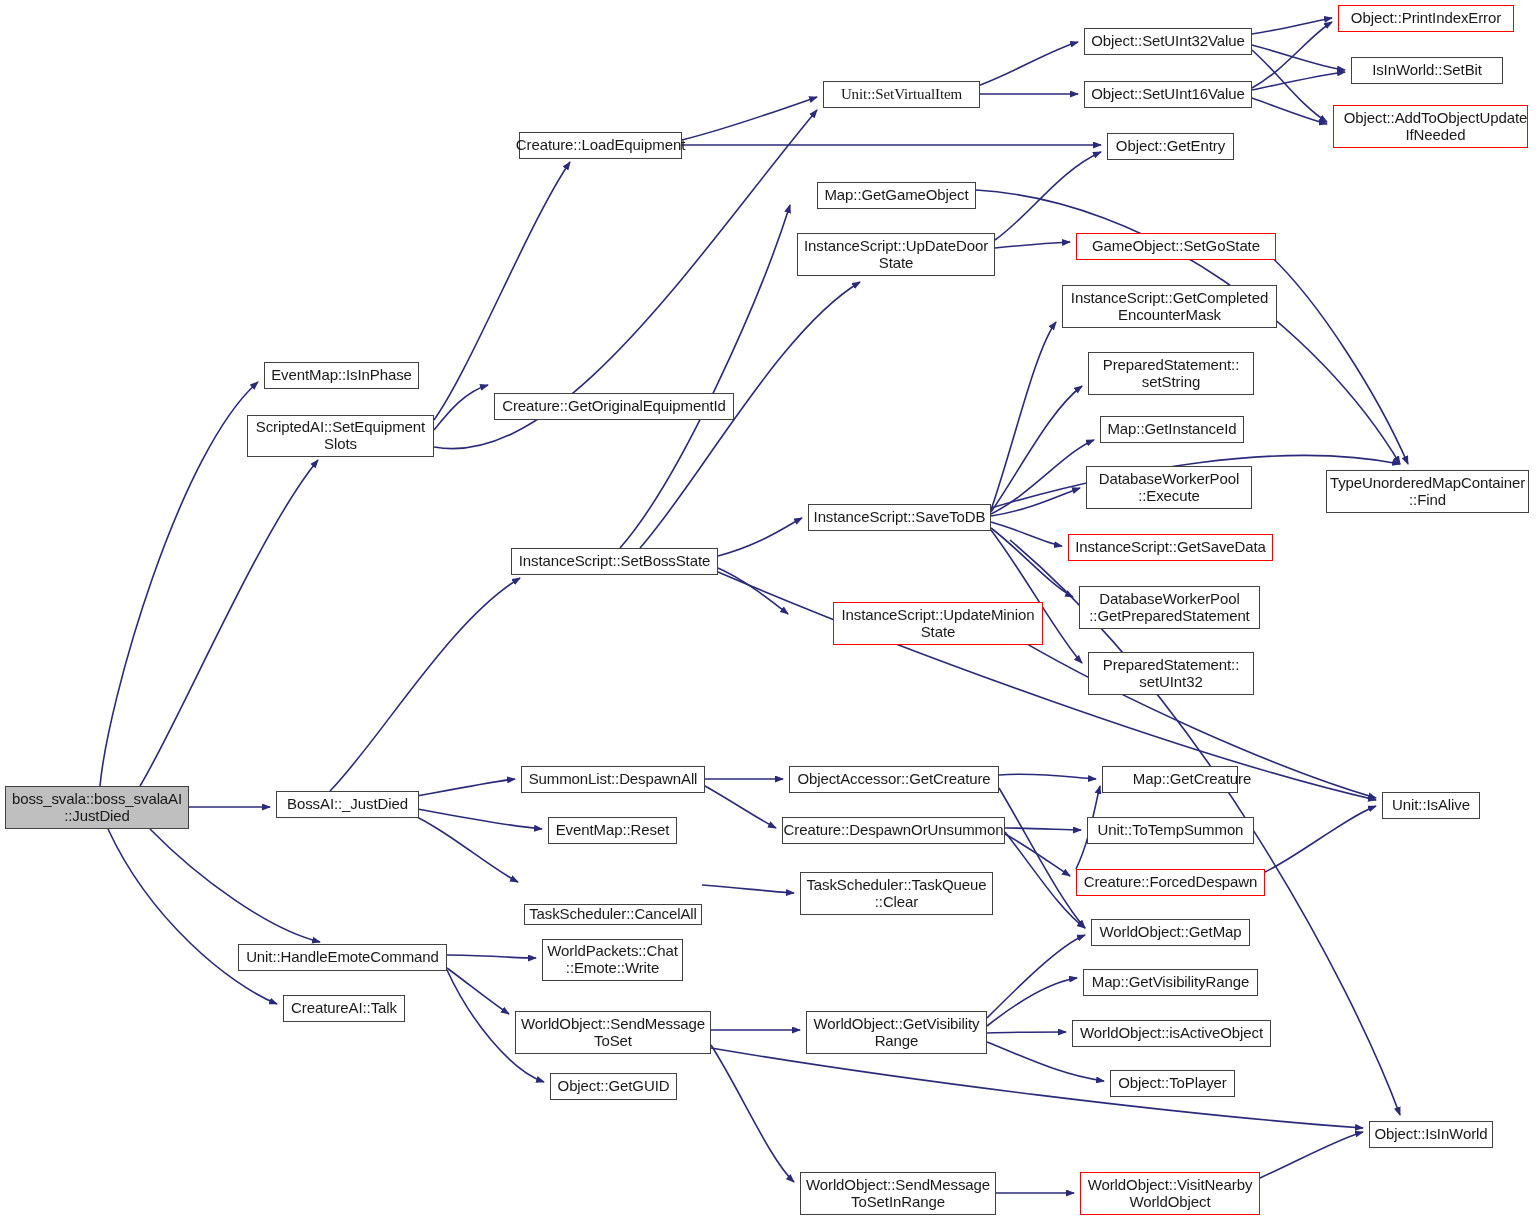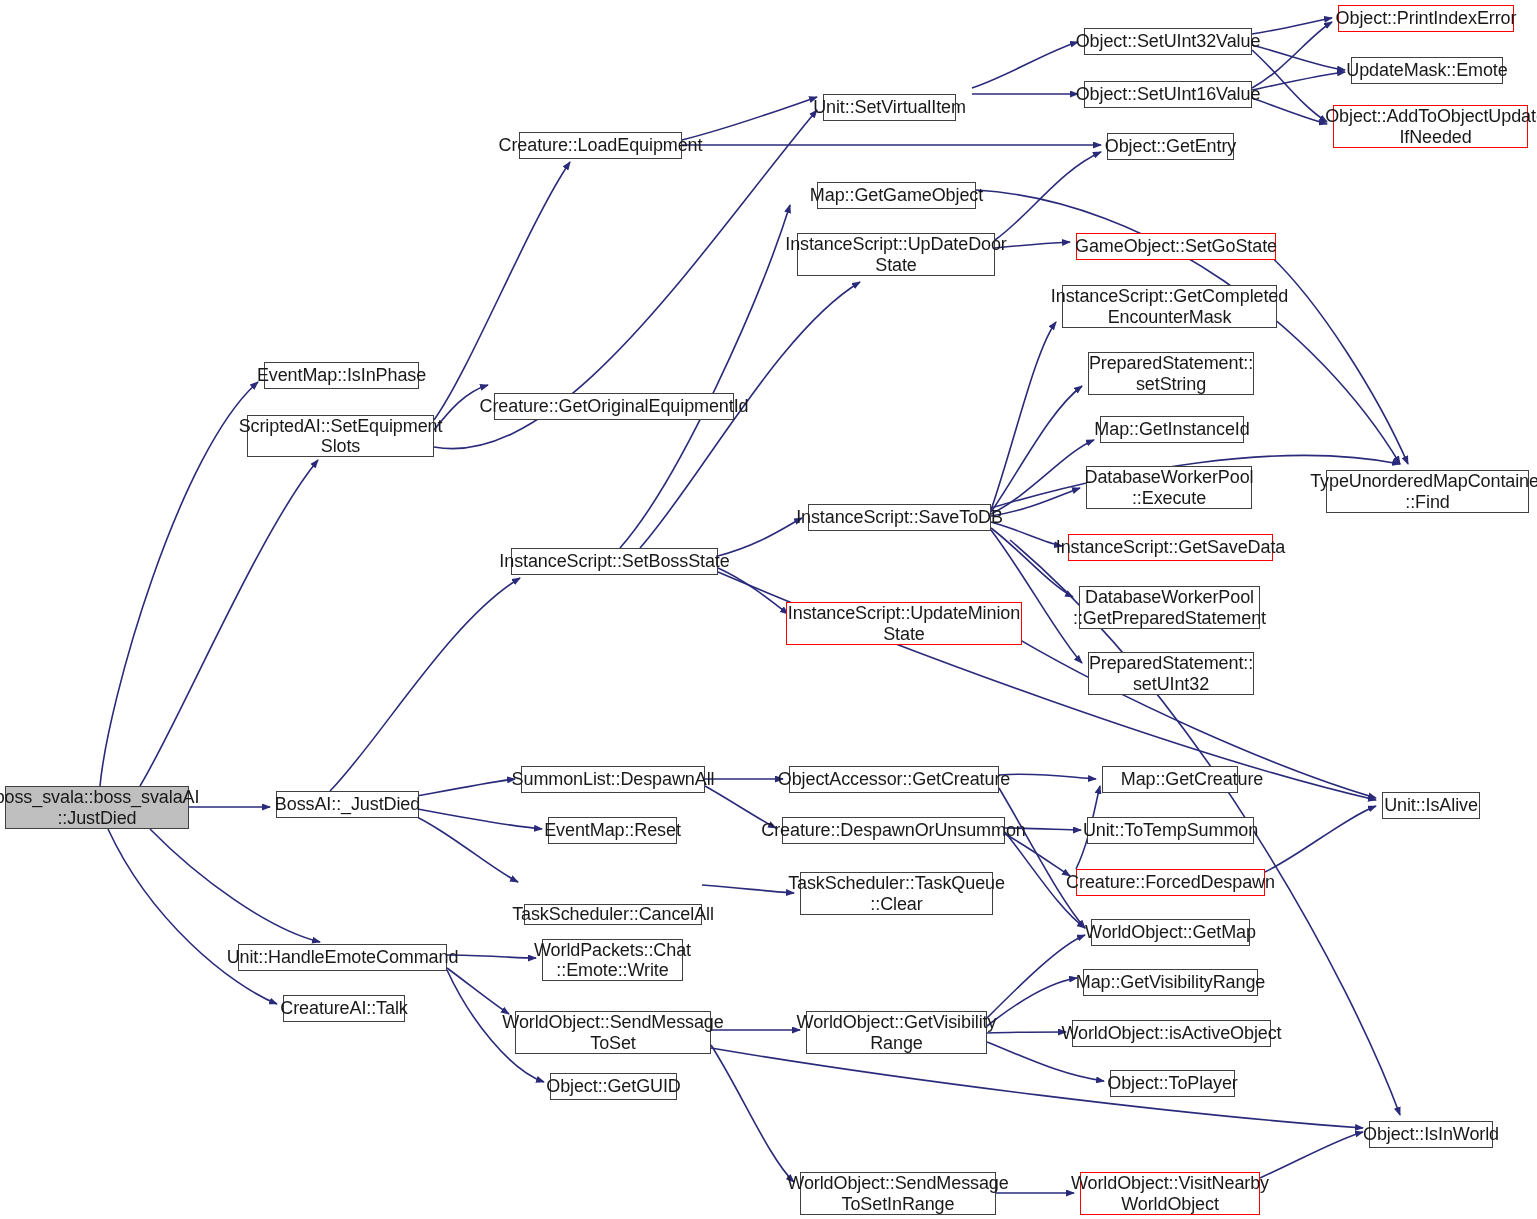--- a/index.html
+++ b/index.html
@@ -21,21 +21,21 @@
     width: 1537px;
     height: 1219px;
     pointer-events: none;
   }
   .node {
     position: absolute;
     box-sizing: border-box;
     border: 1px solid #404040;
     background: #ffffff;
     color: #191919;
-    font-size: 18px;
+    font-size: 15px;
     line-height: 1.12;
     display: flex;
     align-items: center;
     justify-content: center;
     text-align: center;
     white-space: pre-line;
     letter-spacing: -0.1px;
   }
   .node.red {
     border-color: #ff0000;
@@ -134,26 +134,26 @@
       <div class="node" style="left: 494px; top: 369px; width: 240px; height: 27px; margin-top: 24px;">Creature::GetOriginalEquipmentId</div>
       <div class="node" style="left: 511px; top: 548px; width: 207px; height: 27px;">InstanceScript::SetBossState</div>
       <div class="node" style="left: 521px; top: 766px; width: 184px; height: 27px;">SummonList::DespawnAll</div>
       <div class="node" style="left: 548px; top: 817px; width: 129px; height: 27px; text-align: center;">EventMap::Reset</div>
       <div class="node" style="left: 524px; top: 872px; width: 178px; height: 21px; margin-top: 32px;">TaskScheduler::CancelAll</div>
       <div class="node" style="left: 542px; top: 939px; width: 141px; height: 42px;">WorldPackets::Chat
 ::Emote::Write</div>
       <div class="node" style="left: 515px; top: 1011px; width: 196px; height: 43px;">WorldObject::SendMessage
 ToSet</div>
       <div class="node" style="left: 550px; top: 1073px; width: 127px; height: 27px;">Object::GetGUID</div>
-      <div class="node" style="left: 823px; top: 94px; width: 133px; height: 27px;">Unit::SetVirtualItem</div>
+      <div class="node" style="left: 823px; top: 81px; width: 157px; height: 27px; font-family: Liberation Serif, serif;">Unit::SetVirtualItem</div>
       <div class="node" style="left: 817px; top: 182px; width: 159px; height: 27px;">Map::GetGameObject</div>
       <div class="node" style="left: 797px; top: 233px; width: 198px; height: 43px;">InstanceScript::UpDateDoor
 State</div>
       <div class="node" style="left: 808px; top: 504px; width: 183px; height: 27px;">InstanceScript::SaveToDB</div>
-      <div class="node red" style="left: 786px; top: 602px; width: 236px; height: 43px;">InstanceScript::UpdateMinion
+      <div class="node red" style="left: 833px; top: 602px; width: 210px; height: 43px;">InstanceScript::UpdateMinion
 State</div>
       <div class="node" style="left: 789px; top: 766px; width: 210px; height: 27px;">ObjectAccessor::GetCreature</div>
       <div class="node" style="left: 782px; top: 817px; width: 223px; height: 27px;">Creature::DespawnOrUnsummon</div>
       <div class="node" style="left: 800px; top: 872px; width: 193px; height: 43px;">TaskScheduler::TaskQueue
 ::Clear</div>
       <div class="node" style="left: 806px; top: 1011px; width: 181px; height: 43px;">WorldObject::GetVisibility
 Range</div>
       <div class="node" style="left: 800px; top: 1172px; width: 196px; height: 43px;">WorldObject::SendMessage
 ToSetInRange</div>
       <div class="node" style="left: 1084px; top: 28px; width: 168px; height: 27px;">Object::SetUInt32Value</div>
@@ -175,21 +175,21 @@
       <div class="node" style="left: 1102px; top: 766px; width: 136px; height: 27px; padding-left: 44px;">Map::GetCreature</div>
       <div class="node" style="left: 1087px; top: 817px; width: 167px; height: 27px;">Unit::ToTempSummon</div>
       <div class="node red" style="left: 1076px; top: 869px; width: 189px; height: 27px;">Creature::ForcedDespawn</div>
       <div class="node" style="left: 1091px; top: 919px; width: 159px; height: 27px;">WorldObject::GetMap</div>
       <div class="node" style="left: 1083px; top: 969px; width: 175px; height: 27px;">Map::GetVisibilityRange</div>
       <div class="node" style="left: 1072px; top: 1020px; width: 199px; height: 27px;">WorldObject::isActiveObject</div>
       <div class="node" style="left: 1110px; top: 1070px; width: 125px; height: 27px;">Object::ToPlayer</div>
       <div class="node red" style="left: 1080px; top: 1172px; width: 180px; height: 43px;">WorldObject::VisitNearby
 WorldObject</div>
       <div class="node red" style="left: 1338px; top: 5px; width: 176px; height: 27px;">Object::PrintIndexError</div>
-      <div class="node" style="left: 1351px; top: 57px; width: 152px; height: 27px;">UpdateMask::Emote</div>
+      <div class="node" style="left: 1351px; top: 57px; width: 152px; height: 27px;">IsInWorld::SetBit</div>
       <div class="node red" style="left: 1333px; top: 105px; width: 195px; height: 43px; padding-left: 10px;">Object::AddToObjectUpdate
 IfNeeded</div>
       <div class="node" style="left: 1326px; top: 470px; width: 203px; height: 43px;">TypeUnorderedMapContainer
 ::Find</div>
       <div class="node" style="left: 1382px; top: 792px; width: 98px; height: 27px;">Unit::IsAlive</div>
       <div class="node" style="left: 1369px; top: 1121px; width: 124px; height: 27px;">Object::IsInWorld</div>
     </div>
 </div>
 
 </body></html>

